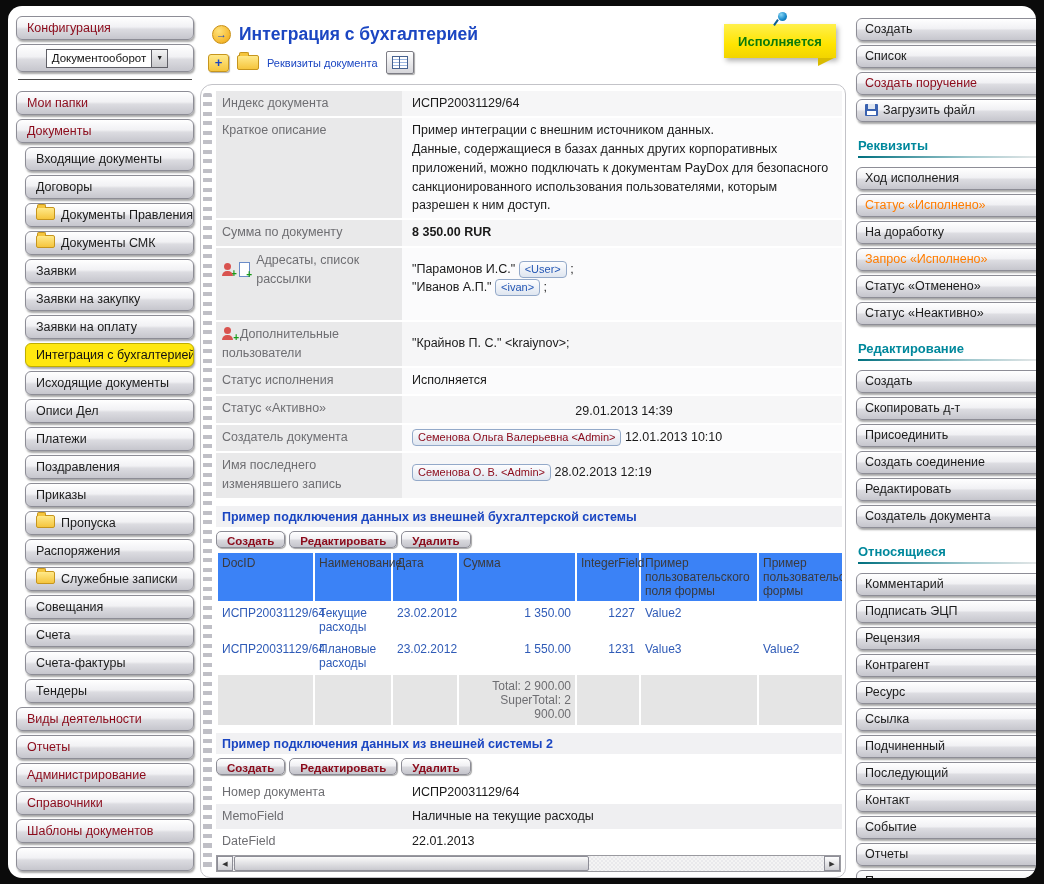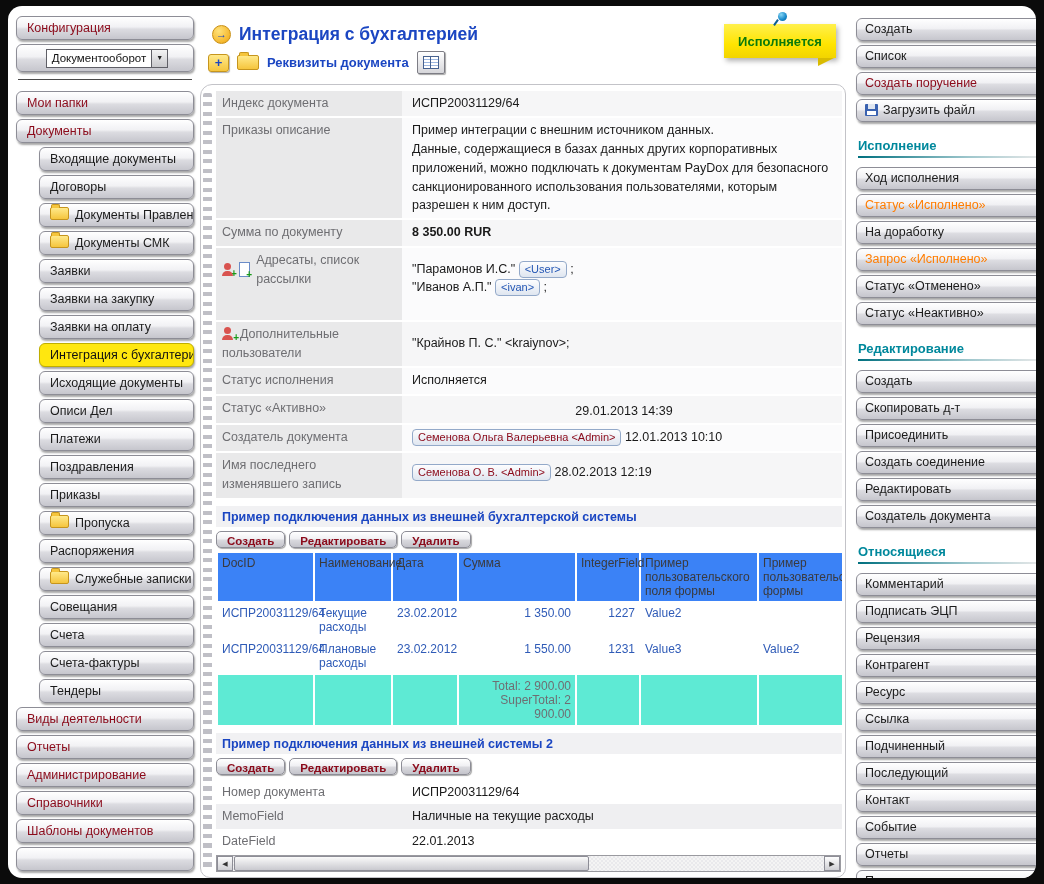--- a/index.html
+++ b/index.html
@@ -19,21 +19,21 @@
     display:block;position:relative;
     height:20px;line-height:20px;
     margin-bottom:4px;padding:1px 6px 1px 10px;
     border:1px solid #8d8d96;border-radius:6px;
     background:linear-gradient(#ffffff,#f1f1f4 45%,#dcdce1 55%,#c6c6cd);
     box-shadow:1px 2px 2px rgba(0,0,0,0.35);
     font-size:12.5px;color:#1c1c1c;text-decoration:none;
     white-space:nowrap;overflow:hidden;cursor:pointer;
   }
   .sbtn.cat{color:#8b0a1a;}
-  .sbtn.item,.sbtn.folder,.sbtn.selected{margin-left:23px;}
+  .sbtn.item,.sbtn.folder,.sbtn.selected{margin-left:9px;}
   .sbtn.selected{
     background:#ffe70f;border-color:#bfae00;color:#111;
     box-shadow:1px 2px 2px rgba(0,0,0,0.35);
   }
   .rbtn.red{color:#8b0a1a;}
   .rbtn.orange{color:#ff7d00;}
 
   
   .left-col{position:absolute;left:8px;top:10px;width:178px;}
   .module-btn{display:flex;align-items:center;justify-content:center;height:24px;line-height:24px;}
@@ -68,21 +68,21 @@
   .doc-title{color:#1b46c2;font-size:17.5px;font-weight:bold;}
   .doc-sub-row{display:flex;align-items:center;gap:8px;margin:2px 0 10px 8px;}
   .plus-btn{width:19px;height:16px;border:1px solid #c6951d;border-radius:3px;
     background:linear-gradient(#ffe98a,#f5c53d);color:#1b46c2;font-weight:bold;font-size:13px;
     display:flex;align-items:center;justify-content:center;line-height:1;cursor:pointer;
     box-shadow:1px 1px 1px rgba(0,0,0,0.3);}
   .fold-ico2{display:inline-block;position:relative;width:20px;height:13px;
     background:linear-gradient(#ffe98a,#f5c53d);border:1px solid #c6951d;border-radius:2px;}
   .fold-ico2::before{content:"";position:absolute;top:-4px;left:1px;width:8px;height:3px;
     background:#f5c53d;border:1px solid #c6951d;border-bottom:none;border-radius:2px 2px 0 0;}
-  .doc-link{color:#1b46c2;font-size:13px;font-weight:bold;cursor:pointer;}
+  .doc-link{color:#1b46c2;font-size:11px;font-weight:normal;cursor:pointer;}
   .mini-btn{width:26px;height:21px;border:1px solid #7d7d85;border-radius:2px;
     background:linear-gradient(#ffffff,#d6d6da);box-shadow:1px 1px 1px rgba(0,0,0,0.35);
     display:flex;align-items:center;justify-content:center;cursor:pointer;}
   .book{position:relative;width:14px;height:11px;border:1px solid #46618f;
     background:repeating-linear-gradient(#ffffff 0 2px,#9db7e0 2px 3px);}
   .book::after{content:"";position:absolute;left:6px;top:0;bottom:0;width:1px;background:#46618f;}
 
   
   .note{position:absolute;left:524px;top:10px;width:112px;height:34px;
     background:linear-gradient(#fff04d,#ffe400 60%,#f2d400);
@@ -148,21 +148,21 @@
   .tbl-wrap{overflow:hidden;width:100%;}
   table.grid{border-collapse:collapse;table-layout:fixed;width:700px;font-size:12px;}
   table.grid col.c1{width:97px;}  table.grid col.c2{width:78px;}
   table.grid col.c3{width:66px;}  table.grid col.c4{width:118px;}
   table.grid col.c5{width:64px;}  table.grid col.c6{width:118px;}
   table.grid col.c7{width:159px;}
   table.grid th{background:#3b82f6;color:#3a3a3e;font-weight:normal;text-align:left;
     vertical-align:top;padding:3px 4px;border-left:2px solid #fff;}
   table.grid td{padding:3px 4px;vertical-align:top;border-left:2px solid #fff;color:#2f5bb7;}
   table.grid td.num,table.grid th.num{text-align:right;}
-  table.grid tfoot td{background:#5eead4;color:#6e6e72;padding:4px;}
+  table.grid tfoot td{background:#e5e5e5;color:#6e6e72;padding:4px;}
   table.grid tr{border-bottom:2px solid #fff;}
 
   
   .s2row{display:flex;font-size:12.5px;line-height:1.5;}
   .s2row:nth-of-type(even){background:#efeff1;}
   .s2label{width:186px;flex:0 0 186px;color:#6e6e72;padding:3px 8px 3px 6px;box-sizing:border-box;}
   .s2value{flex:1;color:#1a1a1a;padding:3px 6px 3px 10px;box-sizing:border-box;min-height:15px;}
 
   
   .hscroll{position:absolute;left:15px;right:4px;bottom:5px;height:17px;
@@ -274,21 +274,21 @@
 
     <div class="card">
       <div class="perf"></div>
       <div class="card-in">
 
         <div class="frow">
           <div class="flabel">Индекс документа</div>
           <div class="fvalue">ИСПР20031129/64</div>
         </div>
         <div class="frow">
-          <div class="flabel">Приказы описание</div>
+          <div class="flabel">Краткое описание</div>
           <div class="fvalue" style="min-height:84px;">
             <div>Пример интеграции с внешним источником данных.</div>
             <div>Данные, содержащиеся в базах данных других корпоративных приложений, можно подключать к документам PayDox для безопасного санкционированного использования пользователями, которым разрешен к ним доступ.</div>
           </div>
         </div>
         <div class="frow">
           <div class="flabel">Сумма по документу</div>
           <div class="fvalue bold">8 350.00 RUR</div>
         </div>
         <div class="frow">
@@ -446,21 +446,21 @@
       </div>
     </div>
   </div>
 
   <div class="right-col">
     <a class="rbtn"><span>Создать</span></a>
     <a class="rbtn"><span>Список</span></a>
     <a class="rbtn red"><span>Создать поручение</span></a>
     <a class="rbtn"><span class="ico-save"></span><span>Загрузить файл</span></a>
 
-    <div class="rhead">Исполнение</div>
+    <div class="rhead">Реквизиты</div>
     <div class="rhead-line"></div>
     <div>
 
         <a class="rbtn"><span>Ход исполнения</span></a>
 
         <a class="rbtn orange"><span>Статус «Исполнено»</span></a>
 
         <a class="rbtn"><span>На доработку</span></a>
 
         <a class="rbtn orange"><span>Запрос «Исполнено»</span></a>

